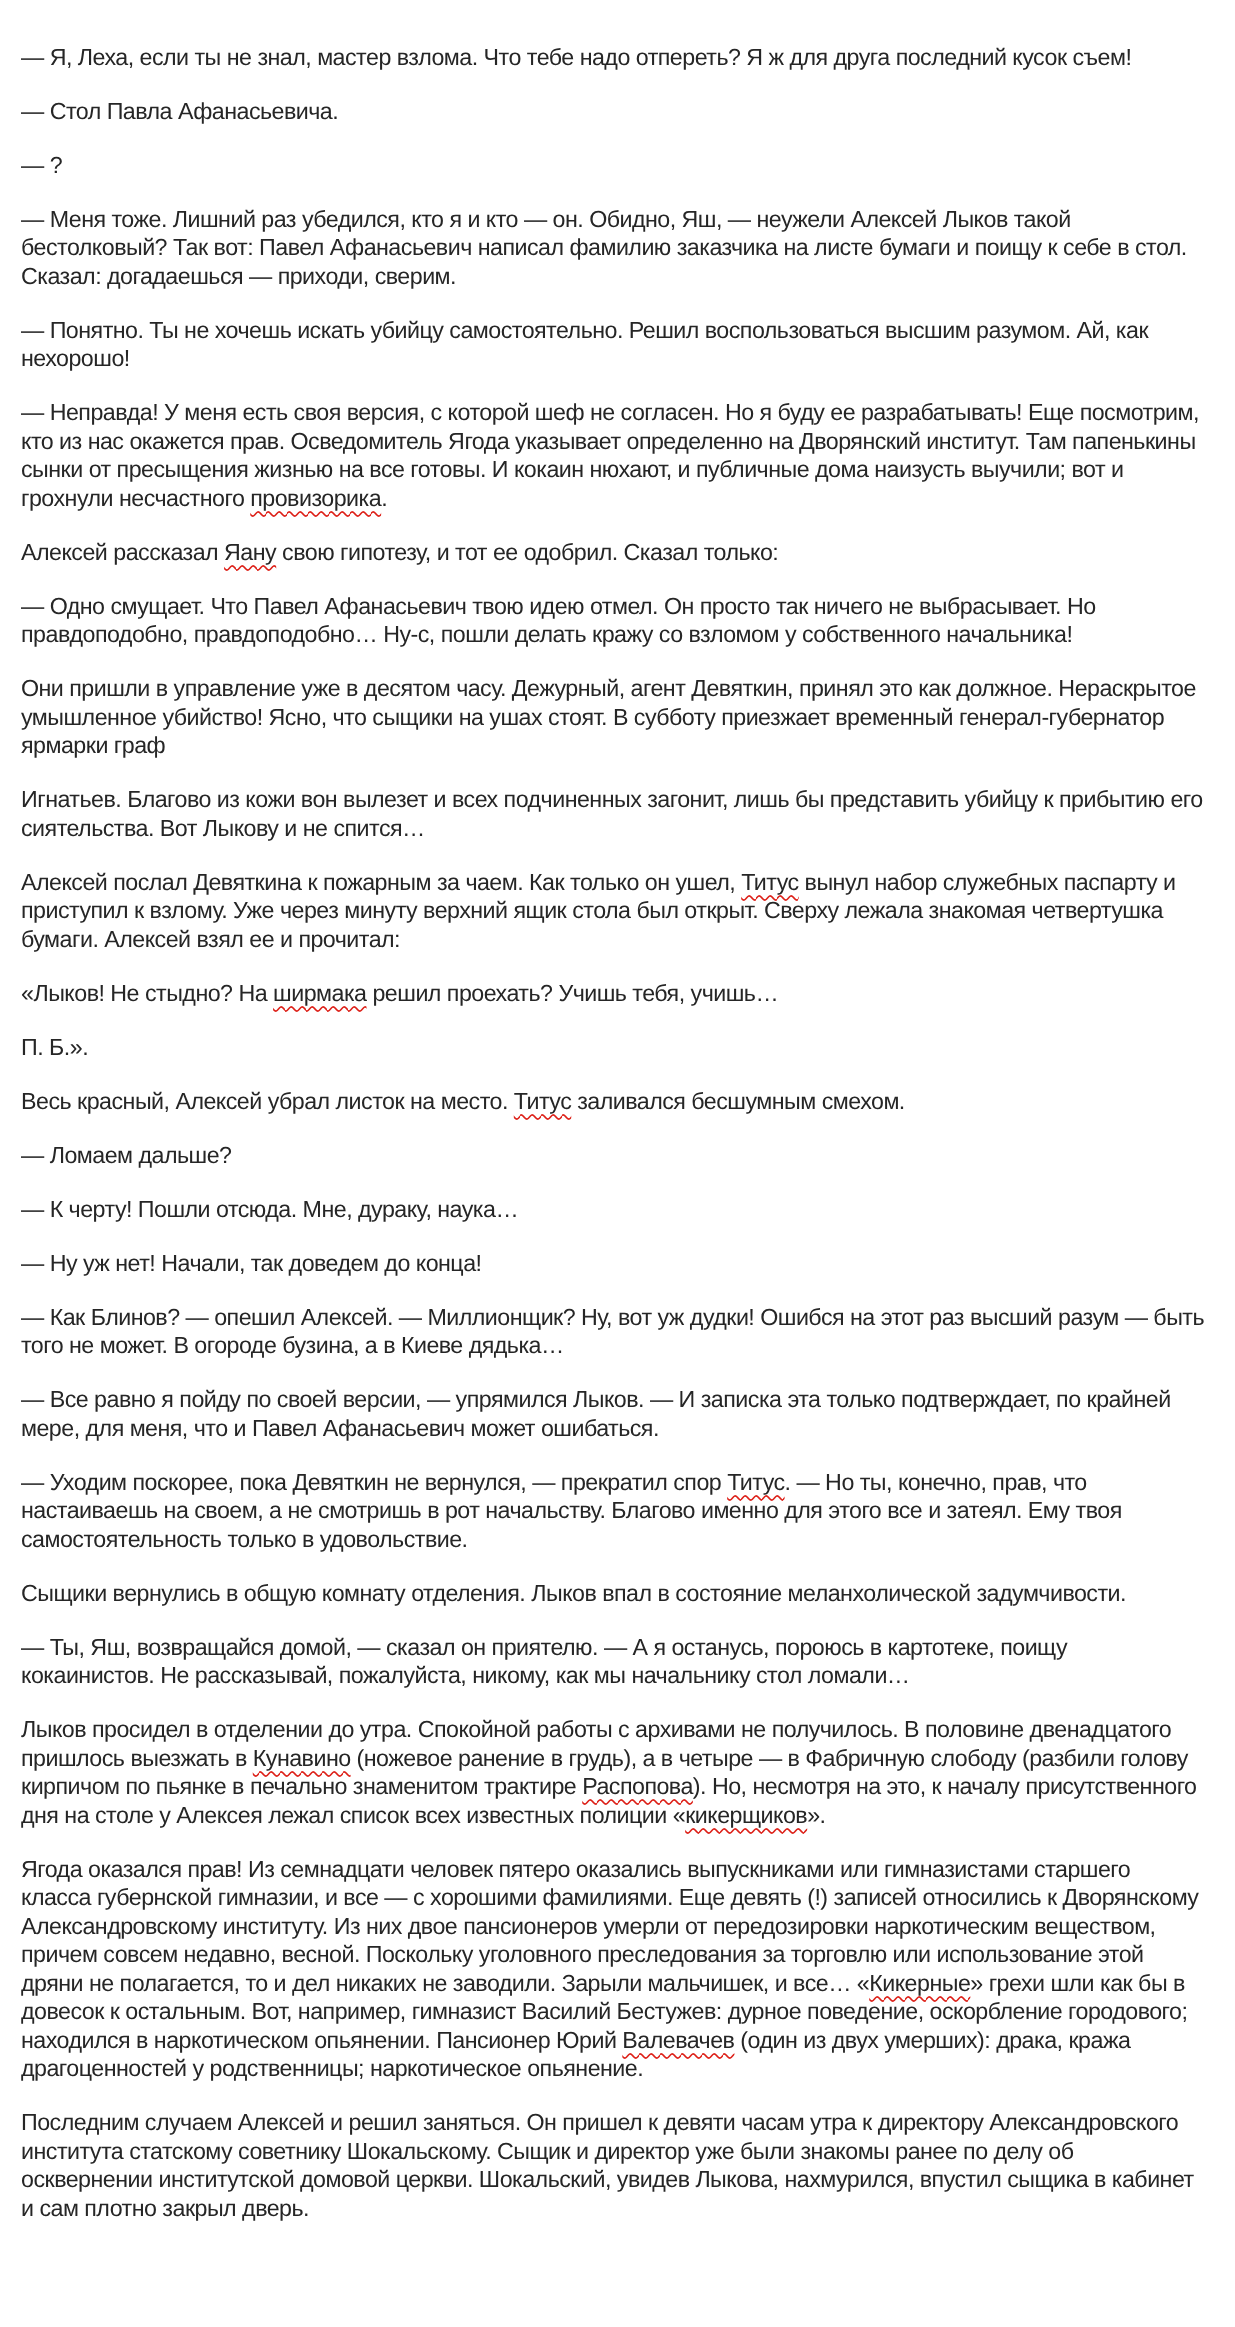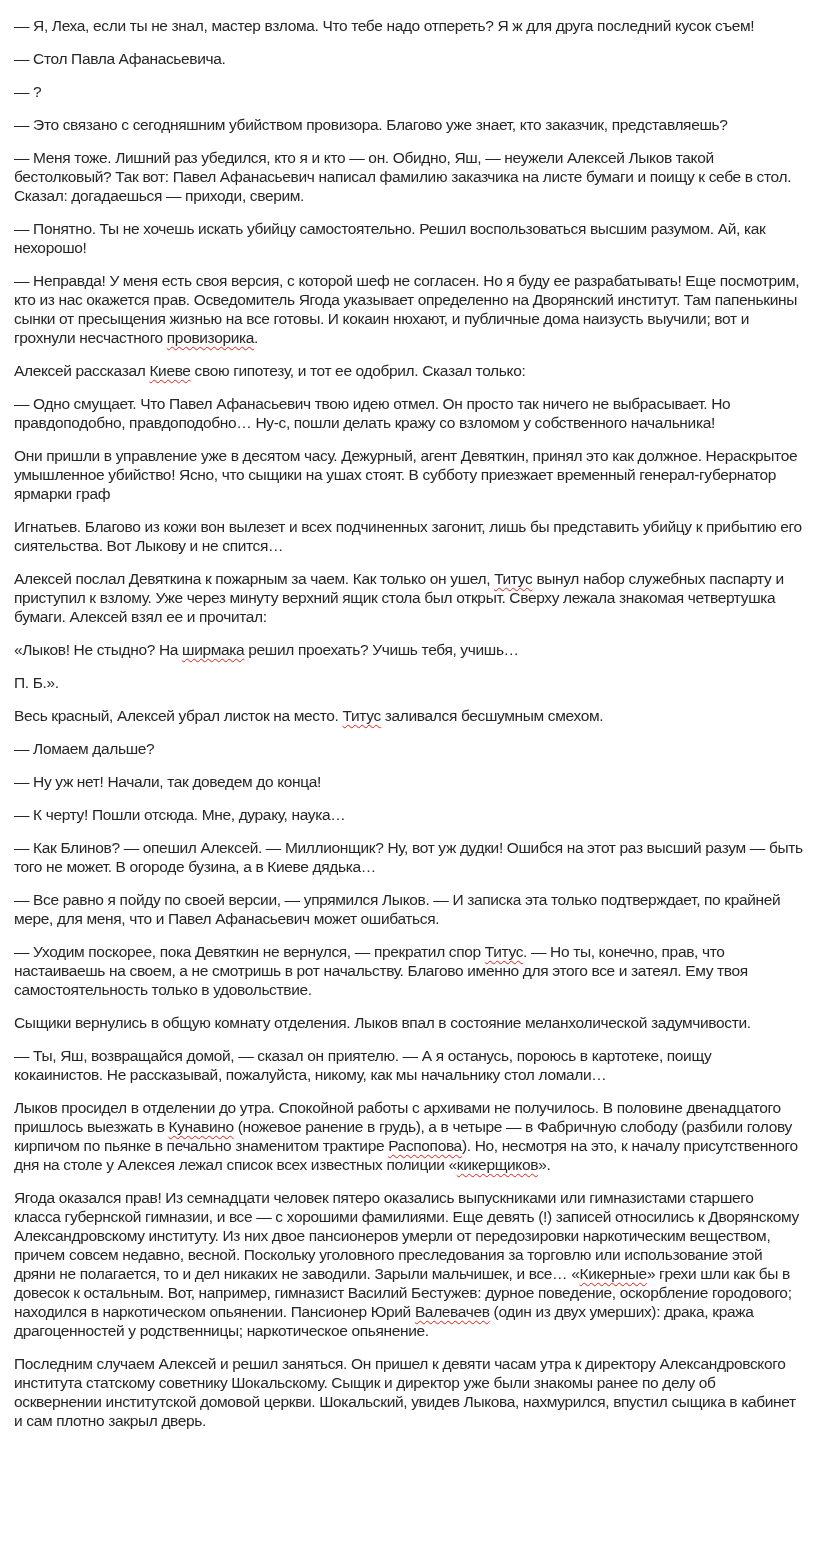--- a/index.html
+++ b/index.html
@@ -25,21 +25,21 @@
   }
   .text-column {
     font-family: "Liberation Sans", "DejaVu Sans", sans-serif;
     font-size: 15.5px;
     line-height: 19px;
     letter-spacing: -0.35px;
     color: var(--text);
     text-align: left;
   }
   .text-column p.para {
-    margin: 4px 0 14px 0;
+    margin: 17px 0 14px 0;
     padding: 0;
     word-spacing: 0;
   }
   .text-column p.para:last-child {
     margin-bottom: 0;
   }
   .misspelled {
     text-decoration-line: underline;
     text-decoration-style: wavy;
     text-decoration-color: var(--squiggle);
@@ -50,35 +50,34 @@
   }
 </style>
 </head>
 <body>
 
 <main class="page">
   <article class="text-column" id="text-column">
       <p class="para">— Я, Леха, если ты не знал, мастер взлома. Что тебе надо отпереть? Я ж для друга последний кусок съем!</p>
       <p class="para">— Стол Павла Афанасьевича.</p>
       <p class="para">— ?</p>
-      <p class="para">— Это связано с сегодняшним убийством провизора. Благово уже знает, кто заказчик, представляешь?</p>
       <p class="para">— Меня тоже. Лишний раз убедился, кто я и кто — он. Обидно, Яш, — неужели Алексей Лыков такой бестолковый? Так вот: Павел Афанасьевич написал фамилию заказчика на листе бумаги и поищу к себе в стол. Сказал: догадаешься — приходи, сверим.</p>
       <p class="para">— Понятно. Ты не хочешь искать убийцу самостоятельно. Решил воспользоваться высшим разумом. Ай, как нехорошо!</p>
       <p class="para">— Неправда! У меня есть своя версия, с которой шеф не согласен. Но я буду ее разрабатывать! Еще посмотрим, кто из нас окажется прав. Осведомитель Ягода указывает определенно на Дворянский институт. Там папенькины сынки от пресыщения жизнью на все готовы. И кокаин нюхают, и публичные дома наизусть выучили; вот и грохнули несчастного <span class="misspelled">провизорика</span>.</p>
-      <p class="para">Алексей рассказал <span class="misspelled">Киеве</span> свою гипотезу, и тот ее одобрил. Сказал только:</p>
+      <p class="para">Алексей рассказал <span class="misspelled">Яану</span> свою гипотезу, и тот ее одобрил. Сказал только:</p>
       <p class="para">— Одно смущает. Что Павел Афанасьевич твою идею отмел. Он просто так ничего не выбрасывает. Но правдоподобно, правдоподобно… Ну-с, пошли делать кражу со взломом у собственного начальника!</p>
       <p class="para">Они пришли в управление уже в десятом часу. Дежурный, агент Девяткин, принял это как должное. Нераскрытое умышленное убийство! Ясно, что сыщики на ушах стоят. В субботу приезжает временный генерал-губернатор ярмарки граф</p>
       <p class="para">Игнатьев. Благово из кожи вон вылезет и всех подчиненных загонит, лишь бы представить убийцу к прибытию его сиятельства. Вот Лыкову и не спится…</p>
       <p class="para">Алексей послал Девяткина к пожарным за чаем. Как только он ушел, <span class="misspelled">Титус</span> вынул набор служебных паспарту и приступил к взлому. Уже через минуту верхний ящик стола был открыт. Сверху лежала знакомая четвертушка бумаги. Алексей взял ее и прочитал:</p>
       <p class="para">«Лыков! Не стыдно? На <span class="misspelled">ширмака</span> решил проехать? Учишь тебя, учишь…</p>
       <p class="para">П. Б.».</p>
       <p class="para">Весь красный, Алексей убрал листок на место. <span class="misspelled">Титус</span> заливался бесшумным смехом.</p>
       <p class="para">— Ломаем дальше?</p>
+      <p class="para">— К черту! Пошли отсюда. Мне, дураку, наука…</p>
       <p class="para">— Ну уж нет! Начали, так доведем до конца!</p>
-      <p class="para">— К черту! Пошли отсюда. Мне, дураку, наука…</p>
       <p class="para">— Как Блинов? — опешил Алексей. — Миллионщик? Ну, вот уж дудки! Ошибся на этот раз высший разум — быть того не может. В огороде бузина, а в Киеве дядька…</p>
       <p class="para">— Все равно я пойду по своей версии, — упрямился Лыков. — И записка эта только подтверждает, по крайней мере, для меня, что и Павел Афанасьевич может ошибаться.</p>
       <p class="para">— Уходим поскорее, пока Девяткин не вернулся, — прекратил спор <span class="misspelled">Титус</span>. — Но ты, конечно, прав, что настаиваешь на своем, а не смотришь в рот начальству. Благово именно для этого все и затеял. Ему твоя самостоятельность только в удовольствие.</p>
       <p class="para">Сыщики вернулись в общую комнату отделения. Лыков впал в состояние меланхолической задумчивости.</p>
       <p class="para">— Ты, Яш, возвращайся домой, — сказал он приятелю. — А я останусь, пороюсь в картотеке, поищу кокаинистов. Не рассказывай, пожалуйста, никому, как мы начальнику стол ломали…</p>
       <p class="para">Лыков просидел в отделении до утра. Спокойной работы с архивами не получилось. В половине двенадцатого пришлось выезжать в <span class="misspelled">Кунавино</span> (ножевое ранение в грудь), а в четыре — в Фабричную слободу (разбили голову кирпичом по пьянке в печально знаменитом трактире <span class="misspelled">Распопова</span>). Но, несмотря на это, к началу присутственного дня на столе у Алексея лежал список всех известных полиции «<span class="misspelled">кикерщиков</span>».</p>
       <p class="para">Ягода оказался прав! Из семнадцати человек пятеро оказались выпускниками или гимназистами старшего класса губернской гимназии, и все — с хорошими фамилиями. Еще девять (!) записей относились к Дворянскому Александровскому институту. Из них двое пансионеров умерли от передозировки наркотическим веществом, причем совсем недавно, весной. Поскольку уголовного преследования за торговлю или использование этой дряни не полагается, то и дел никаких не заводили. Зарыли мальчишек, и все… «<span class="misspelled">Кикерные</span>» грехи шли как бы в довесок к остальным. Вот, например, гимназист Василий Бестужев: дурное поведение, оскорбление городового; находился в наркотическом опьянении. Пансионер Юрий <span class="misspelled">Валевачев</span> (один из двух умерших): драка, кража драгоценностей у родственницы; наркотическое опьянение.</p>
       <p class="para">Последним случаем Алексей и решил заняться. Он пришел к девяти часам утра к директору Александровского института статскому советнику Шокальскому. Сыщик и директор уже были знакомы ранее по делу об осквернении институтской домовой церкви. Шокальский, увидев Лыкова, нахмурился, впустил сыщика в кабинет и сам плотно закрыл дверь.</p>
     </article>
 </main>

